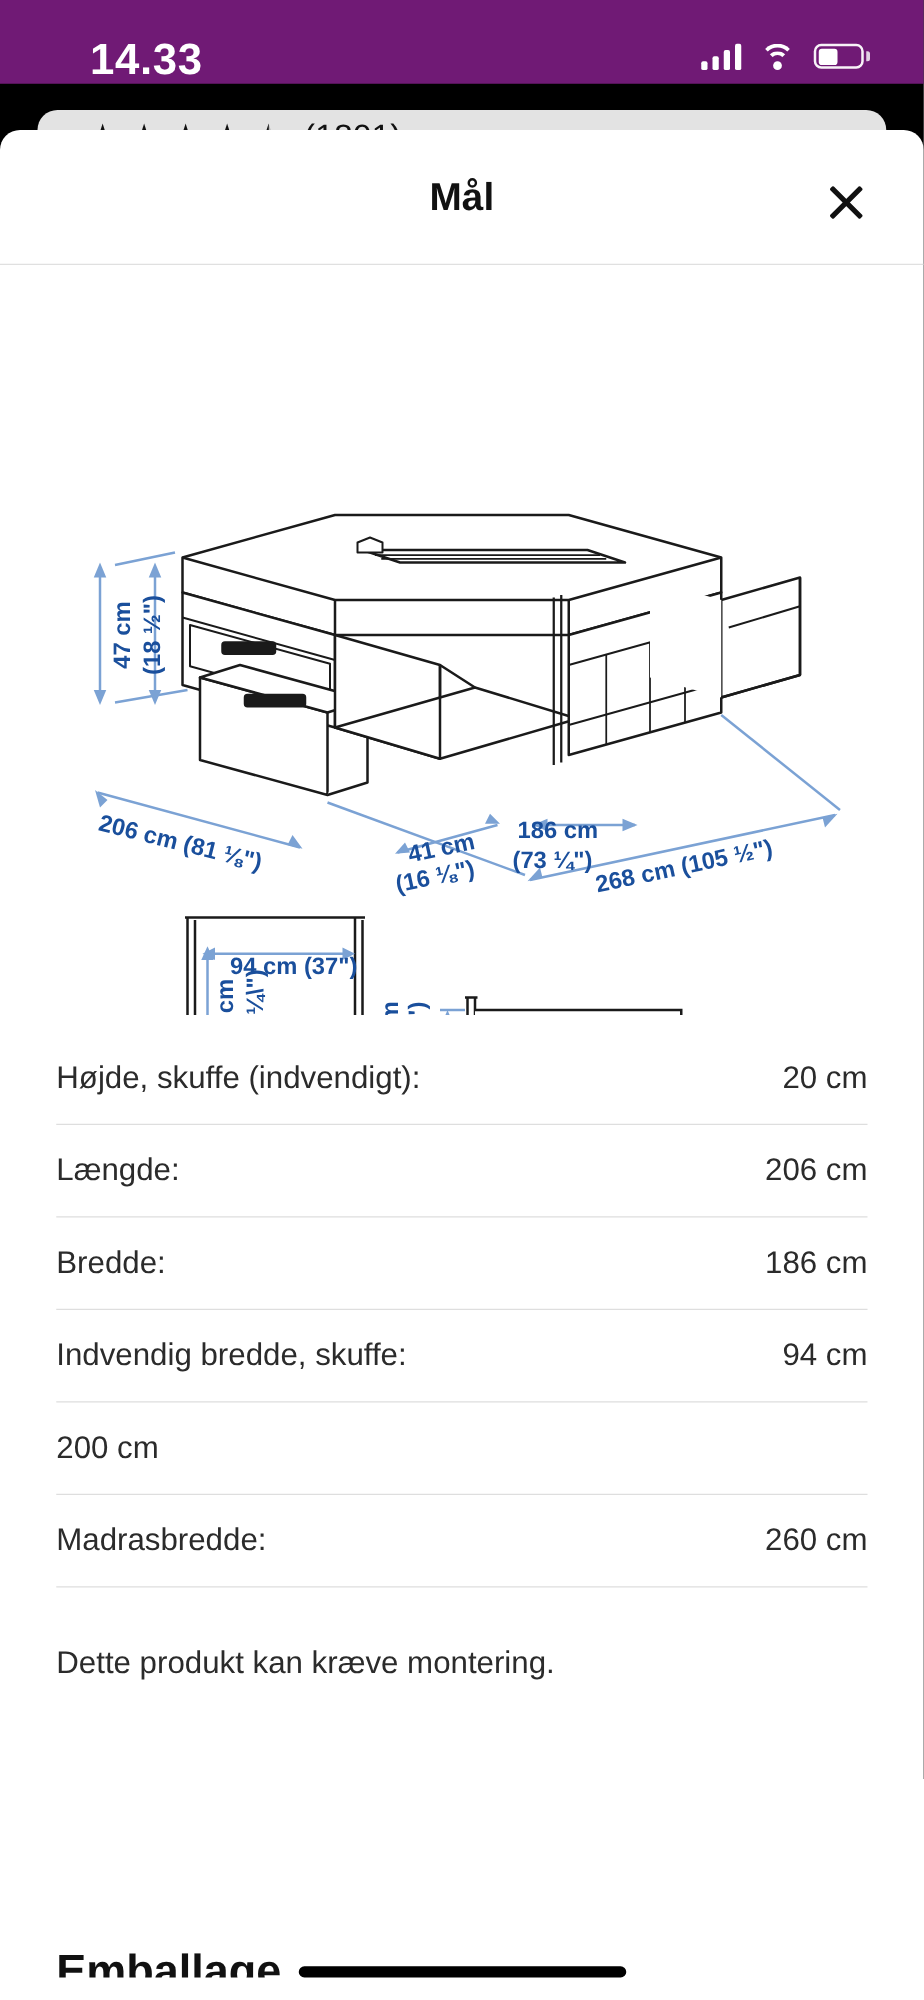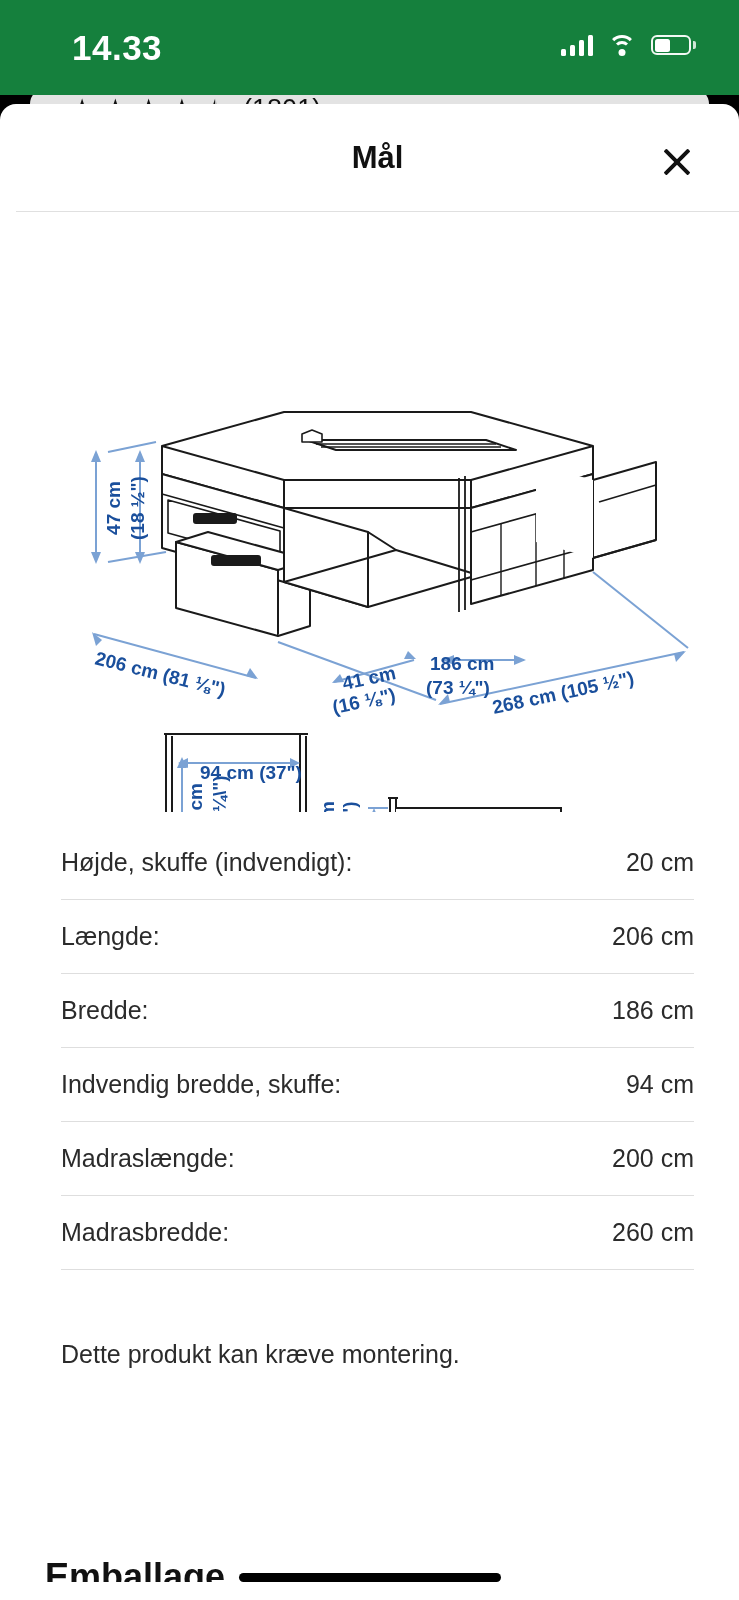--- a/index.html
+++ b/index.html
@@ -6,22 +6,22 @@
   html,body { width:739px; height:1600px; }
   body {
     font-family: "Liberation Sans", sans-serif;
     background:#000;
     overflow:hidden;
     position:relative;
   }
 
   
   .statusbar {
-    position:absolute; left:0; top:0; width:739px; height:95px;
-    background:#15803d; z-index:40;
+    position:absolute; left:0; top:0; width:739px; height:67px;
+    background:#701a75; z-index:40;
   }
   .status-time {
     position:absolute; left:72px; top:28px;
     color:#fff; font-size:35px; font-weight:600; letter-spacing:.5px;
   }
   .status-icons {
     position:absolute; right:48px; top:34px;
     display:flex; align-items:center; gap:15px;
   }
   .sig { display:flex; align-items:flex-end; gap:3.5px; height:22px; }
@@ -72,21 +72,20 @@
     background:linear-gradient(90deg,#111 50%, #b8b8b8 50%);
     -webkit-background-clip:text; background-clip:text; color:transparent;
   }
   .rating-count { font-size:27px; color:#111; margin-left:7px; }
 
   
   .sheet {
     position:absolute; left:0; top:104px; width:739px; height:1496px;
     background:#fff; border-radius:16px 16px 0 0; z-index:20;
     overflow:hidden;
-    padding-left:16px;
   }
   .sheet-header {
     position:relative; height:108px; border-bottom:1px solid #e0e0e0;
   }
   .sheet-title {
     position:absolute; left:0; right:0; top:36px; text-align:center;
     font-size:31px; font-weight:700; color:#111;
   }
   .close-btn {
     position:absolute; right:40px; top:36px;
@@ -106,21 +105,21 @@
   
   .spec-table { margin:0 45px; padding-top:14px; }
   .spec-row {
     display:flex; justify-content:space-between; align-items:center;
     height:74px; border-bottom:1px solid #dedede;
   }
   .spec-label { font-size:25px; color:#2b2b2b; font-weight:400; }
   .spec-value { font-size:25px; color:#2b2b2b; font-weight:400; }
 
   .assembly-note {
-    margin:70px 45px 0 45px;
+    margin:46px 45px 0 45px;
     font-size:25px; color:#2b2b2b;
   }
   .next-heading {
     position:absolute; left:45px; top:1452px;
     font-size:36px; font-weight:700; color:#111;
     overflow:hidden; height:26px;
   }
 
   
   .home-indicator {
@@ -301,21 +300,20 @@
     </div>
     <div class="spec-row">
       <span class="spec-label">Bredde:</span>
       <span class="spec-value">186 cm</span>
     </div>
     <div class="spec-row">
       <span class="spec-label">Indvendig bredde, skuffe:</span>
       <span class="spec-value">94 cm</span>
     </div>
     <div class="spec-row">
-      <span class="spec-label">Madraslængde:</span>
       <span class="spec-value">200 cm</span>
     </div>
     <div class="spec-row">
       <span class="spec-label">Madrasbredde:</span>
       <span class="spec-value">260 cm</span>
     </div>
 
   </div>
 
   <div class="assembly-note">Dette produkt kan kræve montering.</div>

